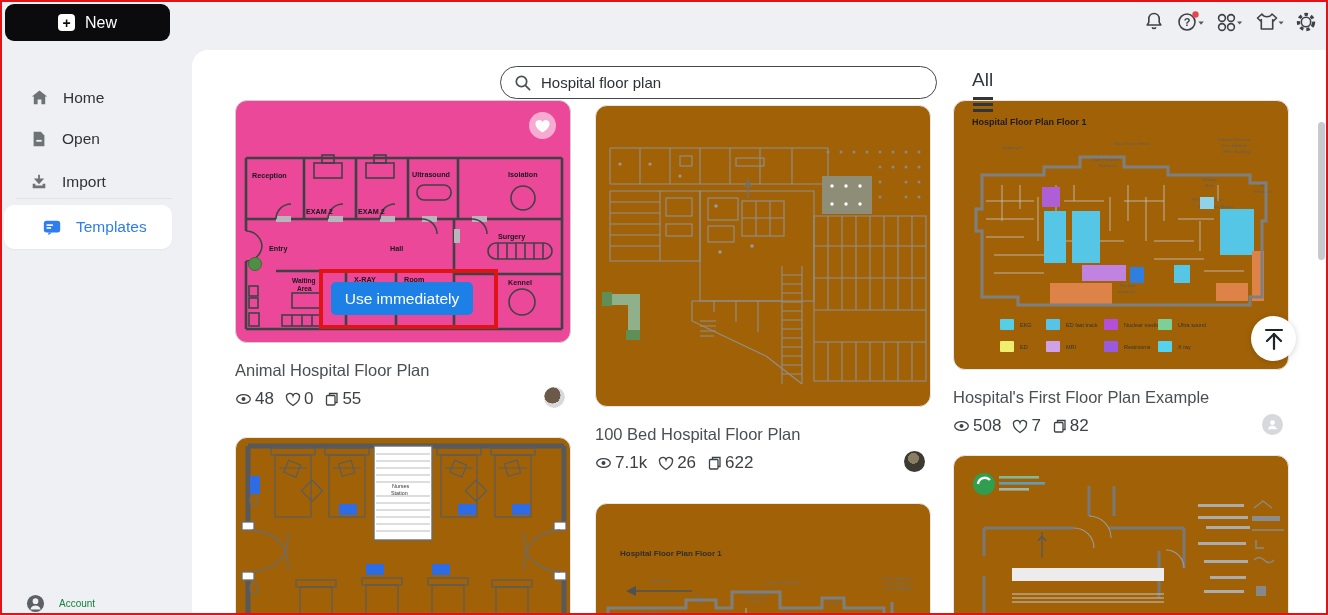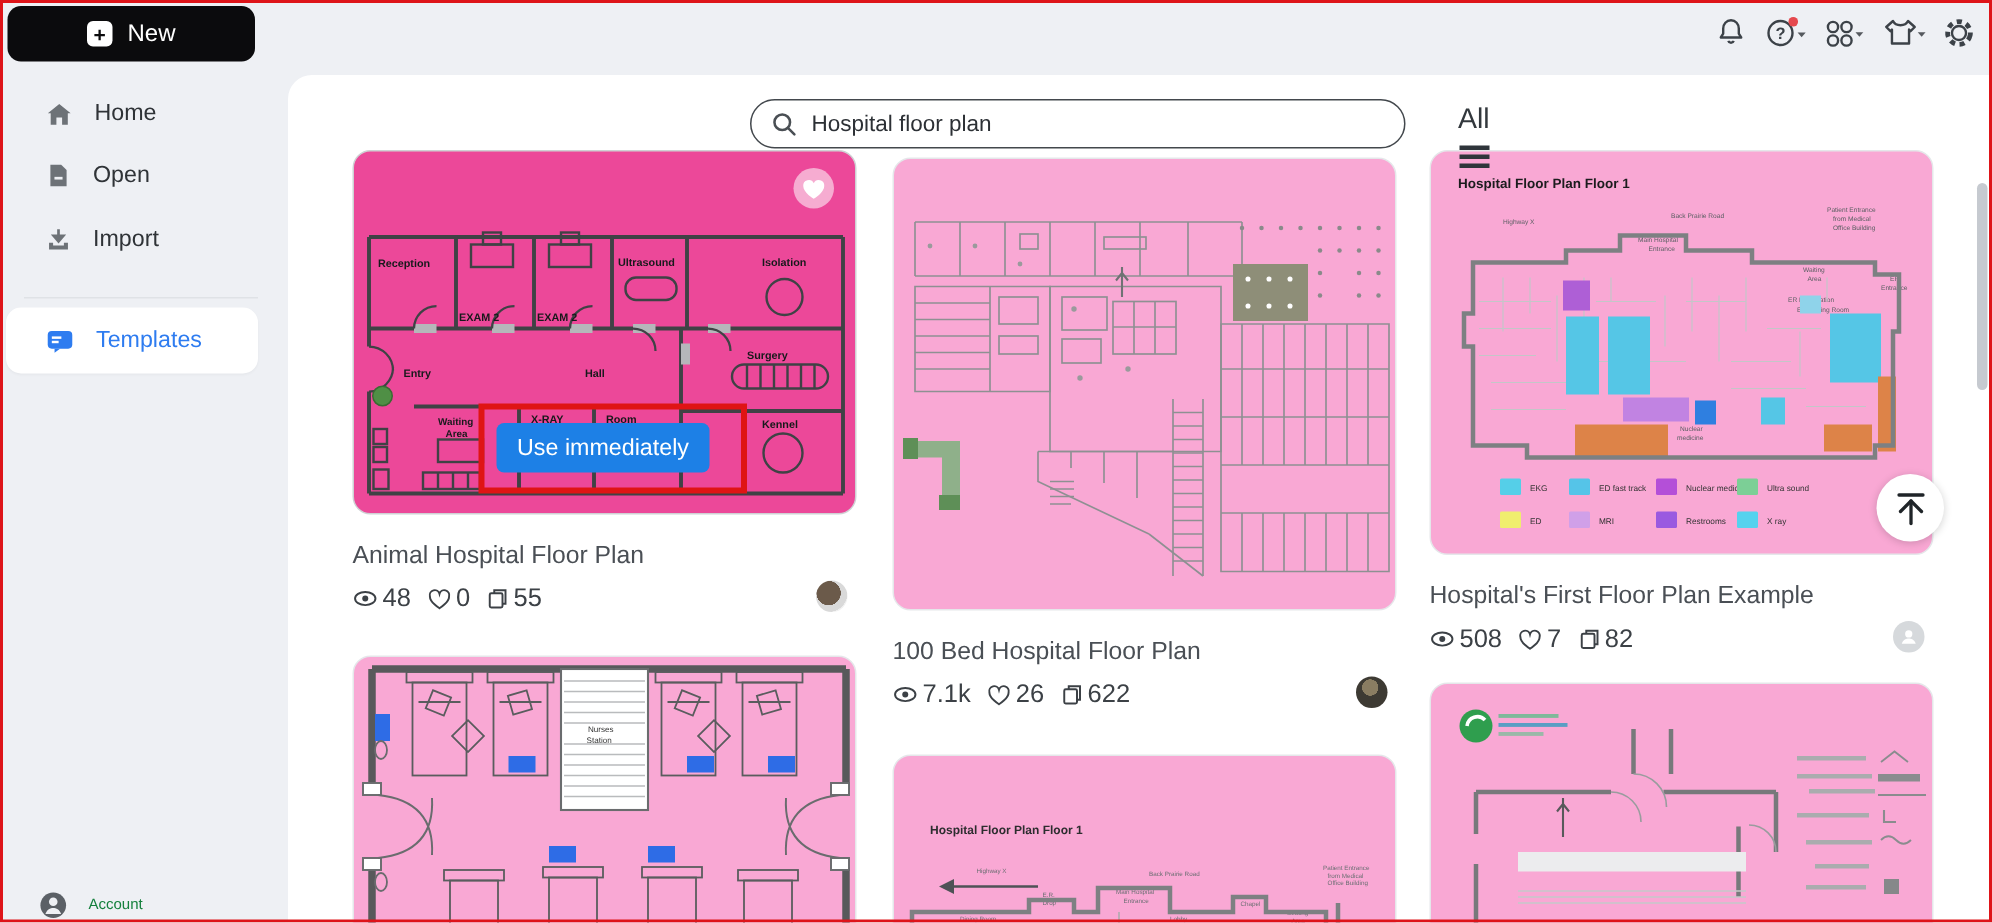--- a/index.html
+++ b/index.html
@@ -8,46 +8,46 @@
   #app { position:absolute; inset:0; width:1328px; height:615px; overflow:hidden; }
   .frame { position:absolute; inset:0; border:2px solid #de1419; z-index:90; pointer-events:none; }
 
   
   .sidebar { position:absolute; left:0; top:0; width:190px; height:615px; background:#eef0f4; z-index:5; }
   .new-btn { position:absolute; left:5px; top:4px; width:165px; height:37px; background:#0b0b0d; border-radius:9px;
              display:flex; align-items:center; justify-content:center; gap:10px; cursor:pointer; }
   .new-plus { width:17px; height:17px; background:#fff; border-radius:4px; display:flex; align-items:center; justify-content:center;
               color:#0b0b0d; font-size:14px; font-weight:bold; line-height:1; }
   .new-label { color:#fff; font-size:16px; }
-  .nav-item { position:absolute; left:0; width:190px; height:40px; display:flex; align-items:flex-start; gap:14px; padding-left:30px;
+  .nav-item { position:absolute; left:0; width:190px; height:40px; display:flex; align-items:flex-end; gap:14px; padding-left:30px;
               font-size:15.5px; color:#2f3337; cursor:pointer; }
   .nav-item svg { flex:0 0 auto; }
   .nav-divider { position:absolute; left:16px; top:198px; width:156px; height:1px; background:#dfe2e6; }
   .nav-active { position:absolute; left:4px; top:205px; width:168px; height:44px; background:#fff; border-radius:10px;
-                display:flex; align-items:center; gap:14px; padding-left:26px; font-size:15.5px; color:#2e7cf0; cursor:pointer;
+                display:flex; align-items:center; gap:14px; padding-left:38px; font-size:15.5px; color:#2e7cf0; cursor:pointer;
                 box-shadow:0 1px 2px rgba(0,0,0,.04); }
   .account { position:absolute; left:26px; top:594px; display:flex; align-items:center; gap:14px; font-size:10px; color:#15803d; cursor:pointer; }
 
   
   .topbar-icons { position:absolute; top:9px; right:10px; display:flex; align-items:center; gap:9px; z-index:6; }
   .tb-ic { display:flex; align-items:center; cursor:pointer; }
 
   
   .main { position:absolute; left:192px; top:50px; right:0; bottom:0; background:#fff; border-radius:16px 0 0 0; z-index:1; }
   .search { position:absolute; left:500px; top:66px; width:437px; height:33px; border:1.5px solid #43484d; border-radius:17px;
             background:#fff; display:flex; align-items:center; padding-left:13px; gap:9px; z-index:4; }
   .search input { border:none; outline:none; font-size:15px; color:#2c3035; width:360px; background:transparent; font-family:"Liberation Sans",sans-serif; }
   .all-filter { position:absolute; left:972px; top:69px; display:flex; align-items:center; gap:6px; z-index:4; cursor:pointer;flex-direction:column; }
   .all-label { font-size:19px; color:#33383d; }
   .hamburger { display:flex; flex-direction:column; gap:3.5px; }
   .hamburger i { display:block; width:20px; height:2.6px; background:#2f353b; }
 
   
   .card { position:absolute; width:336px; z-index:2; }
-  .thumb { position:relative; width:336px; border:1px solid #e5e7ea; border-radius:12px; overflow:hidden; background:#f9a8d4; cursor:pointer; }
+  .thumb { position:relative; width:336px; border:1px solid #e5e7ea; border-radius:12px; overflow:hidden; background:#a16207; cursor:pointer; }
   .thumb.gray { background:#ec4899; border-color:#cfd1d4; }
   .card-title { margin-top:18px; font-size:16.5px; color:#4a4f55; }
   .stats { margin-top:9px; display:flex; align-items:center; gap:11px; font-size:17px; color:#3c4146; position:relative; }
   .stat { display:flex; align-items:center; gap:3px; }
   .avatar { position:absolute; right:6px; top:-2px; width:21px; height:21px; border-radius:50%; }
   .avatar.a1 { background:radial-gradient(circle at 40% 40%, #6b5a4a 0 45%, #d9d9d9 46% 70%, #efefef 71%); }
   .avatar.a2 { background:radial-gradient(circle at 45% 35%, #8a7d62 0 30%, #3d3a33 31% 100%); }
   .avatar.a3 { background:#d6d9dc; display:flex; align-items:center; justify-content:center; }
 
   .heart-btn { position:absolute; top:11px; right:14px; width:27px; height:27px; border-radius:50%; background:rgba(255,255,255,.55);

